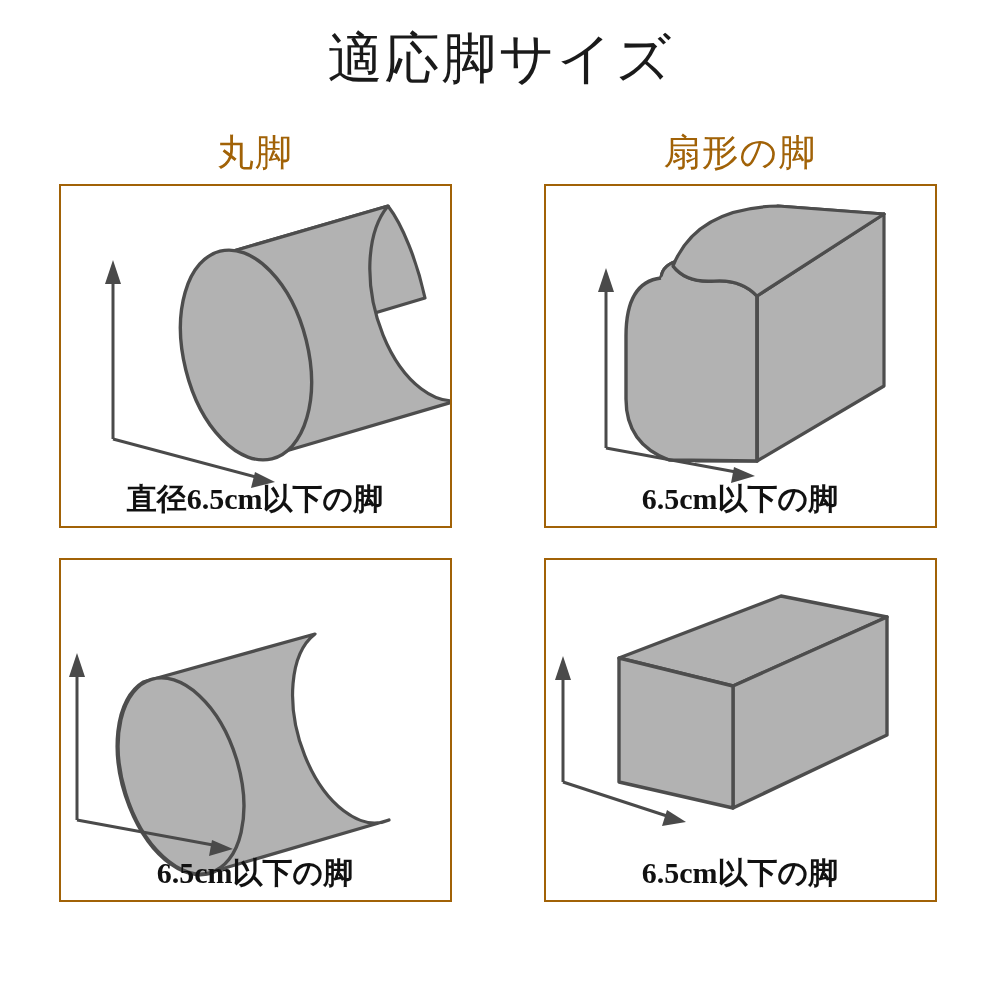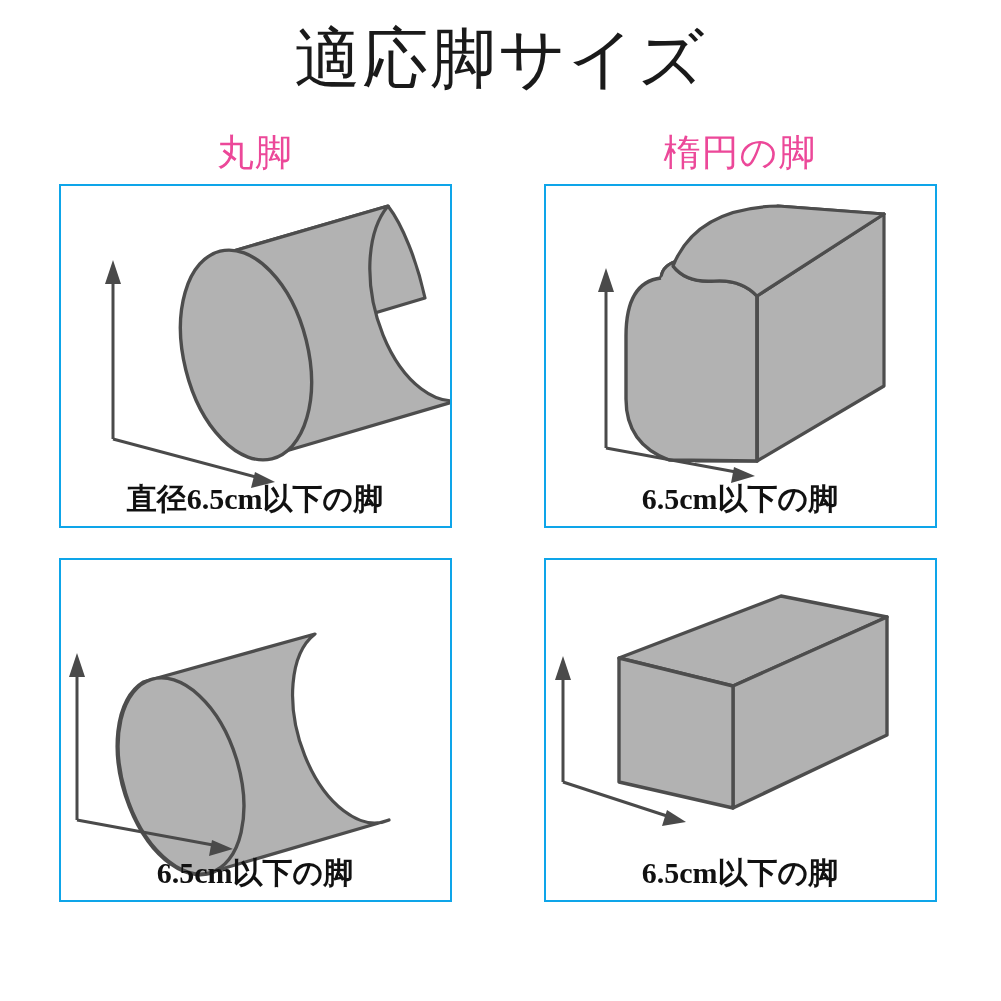--- a/index.html
+++ b/index.html
@@ -23,21 +23,21 @@
     background: #ffffff;
   }
 
   
   .main-title {
     position: absolute;
     top: 14px;
     left: 0;
     width: 1001px;
     text-align: center;
-    font-size: 66px;
+    font-size: 55px;
     line-height: 90px;
     letter-spacing: 2px;
     font-weight: 400;
     color: #1a1a1a;
     font-family: "Liberation Serif", "DejaVu Serif", serif;
   }
 
   
   .grid {
     position: absolute;
@@ -56,30 +56,30 @@
   .card-c2 { left: 540px; top: 0px; }
   .card-c3 { left: 55px;  top: 430px; }
   .card-c4 { left: 540px; top: 430px; }
 
   .card-title {
     height: 56px;
     line-height: 50px;
     text-align: center;
     font-size: 37px;
     letter-spacing: 1px;
-    color: #ec4899;
+    color: #a16207;
     font-family: "Liberation Serif", "DejaVu Serif", serif;
   }
 
   .panel {
     position: relative;
     margin: 0 auto;
     width: 393px;
     height: 344px;
-    border: 2px solid #0ea5e9;
+    border: 2px solid #a16207;
     background: #ffffff;
     box-sizing: border-box;
   }
 
   .panel svg {
     display: block;
     position: absolute;
     left: 0;
     top: 0;
   }
@@ -127,21 +127,21 @@
 
             <line x1="52" y1="253" x2="195" y2="291" stroke-linecap="butt"></line>
             <polygon points="214,296 190,302 194,286" stroke="none"></polygon>
           </g>
         </svg>
         <div class="caption">直径6.5cm以下の脚</div>
       </div>
     </div>
 
     <div class="card card-c2">
-      <div class="card-title">楕円の脚</div>
+      <div class="card-title">扇形の脚</div>
       <div class="panel">
         <svg width="389" height="340" viewBox="0 0 389 340">
           <g>
 
             <path d="M 115 92 Q 116 78 135 74 L 232 20 L 338 28 L 211 110 Q 195 93 168 95 Z" fill="#b2b2b2" stroke="#4d4d4d" stroke-width="3.2" stroke-linejoin="round"></path>
 
             <path d="M 211 110 L 338 28 L 338 200 L 211 275 Z" fill="#b2b2b2" stroke="#4d4d4d" stroke-width="3.2" stroke-linejoin="round"></path>
 
             <path d="M 115 92 Q 116 78 135 74 L 168 95 Q 195 93 211 110 L 211 275 L 150 275 Q 116 260 115 225 Z" fill="#b2b2b2" stroke="#4d4d4d" stroke-width="3.2" stroke-linejoin="round"></path>
 

